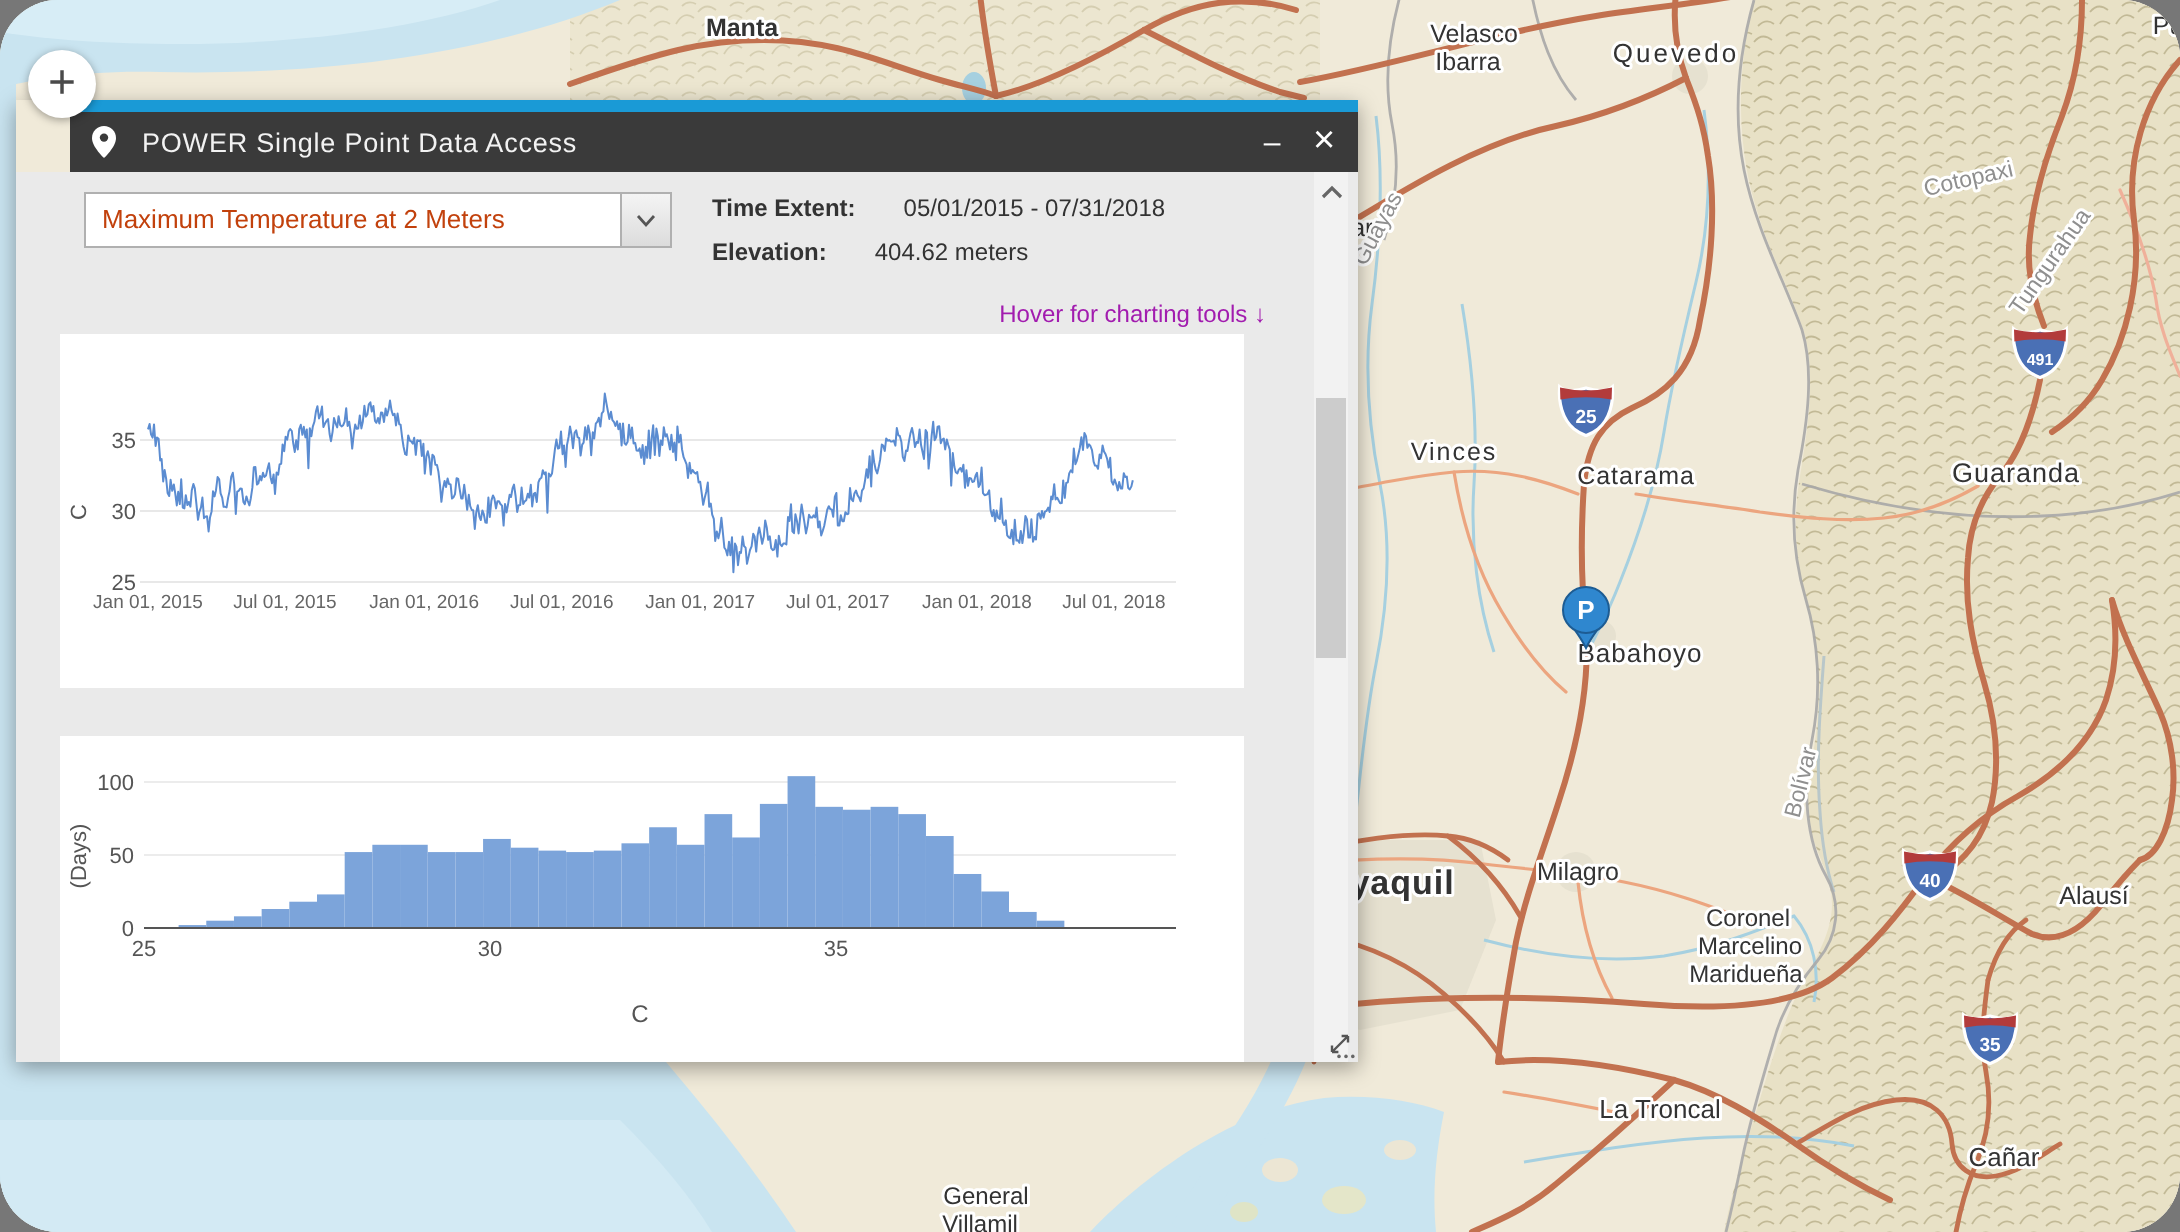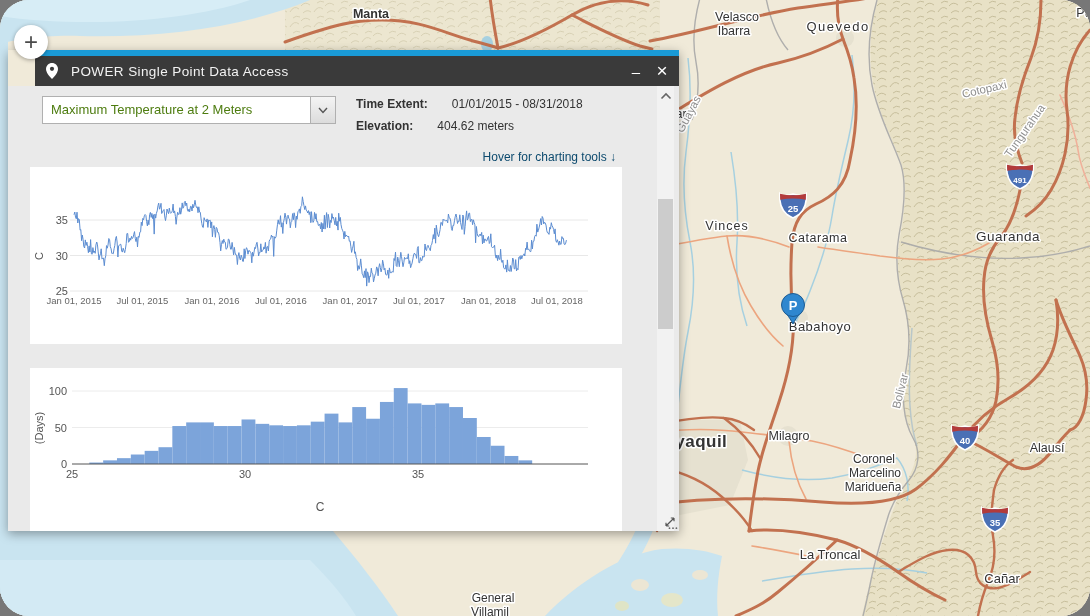--- a/index.html
+++ b/index.html
@@ -19,27 +19,27 @@
   .dlg-accent{height:6px;background:#1a9ad6;}
   .dlg-titlebar{height:30px;background:#3a3a3a;display:flex;align-items:center;color:#f2f2f2;}
   .dlg-titlebar .pin{margin-left:11px;display:flex;}
   .dlg-title{margin-left:13px;font-size:13.5px;letter-spacing:.4px;flex:1;white-space:nowrap;}
   .tb-btn{width:26px;height:30px;display:flex;align-items:center;justify-content:center;
           color:#fff;cursor:pointer;font-size:15px;}
   .tb-btn.close{font-size:19px;margin-right:4px;}
   .dlg-body{position:absolute;top:36px;left:0;right:0;bottom:0;background:#eaeaea;}
   .dd{position:absolute;left:34px;top:10px;width:292px;height:26px;background:#fff;
       border:1px solid #b0b0b0;display:flex;cursor:pointer;}
-  .dd-text{flex:1;padding:5px 0 0 8px;font-size:13px;color:#4d7c0f;white-space:nowrap;overflow:hidden;}
+  .dd-text{flex:1;padding:5px 0 0 8px;font-size:13px;color:#c2410c;white-space:nowrap;overflow:hidden;}
   .dd-btn{width:24px;border-left:1px solid #b0b0b0;background:linear-gradient(#f4f4f4,#dcdcdc);
           display:flex;align-items:center;justify-content:center;}
   .meta{position:absolute;left:348px;top:11px;font-size:12px;color:#333;}
   .meta div{margin-bottom:8px;white-space:nowrap;}
   .meta b{margin-right:24px;}
-  .hint{position:absolute;right:63px;top:64px;font-size:12px;color:#0c4a6e;}
+  .hint{position:absolute;right:46px;top:64px;font-size:12px;color:#a21caf;}
   .panel1{position:absolute;left:22px;top:81px;width:592px;height:177px;background:#fff;}
   .panel2{position:absolute;left:22px;top:282px;width:592px;height:163px;background:#fff;}
   .scrollbar{position:absolute;right:5px;top:0;bottom:0;width:17px;background:#f2f2f2;}
   .sb-up{position:absolute;top:2px;left:0;width:17px;height:16px;display:flex;
          align-items:center;justify-content:center;cursor:pointer;}
   .sb-thumb{position:absolute;top:113px;left:1px;right:1px;height:130px;background:#cccccc;cursor:pointer;}
   .resize-grip{position:absolute;right:1px;bottom:1px;width:16px;height:16px;cursor:nwse-resize;
                display:flex;align-items:center;justify-content:center;}
   .chart-svg{position:absolute;left:0;top:0;}
   text{font-family:"Liberation Sans",sans-serif;}
@@ -236,21 +236,21 @@
         <span class="dd-text">Maximum Temperature at 2 Meters</span>
         <span class="dd-btn">
           <svg width="10" height="7" viewBox="0 0 10 7">
             <polyline points="1,1 5,5.5 9,1" stroke="#555" stroke-width="1.4" fill="none"></polyline>
           </svg>
         </span>
       </div>
 
       <div class="meta">
         <div>
-          <b>Time Extent:</b><span>01/01/2015  -  08/31/2018</span>
+          <b>Time Extent:</b><span>05/01/2015  -  07/31/2018</span>
         </div>
         <div>
           <b>Elevation:</b><span>404.62 meters</span>
         </div>
       </div>
 
       <div class="hint">Hover for charting tools ↓</div>
 
       <div class="panel1">
         <svg id="line-chart" class="chart-svg" width="592" height="177" viewBox="0 0 592 177">

